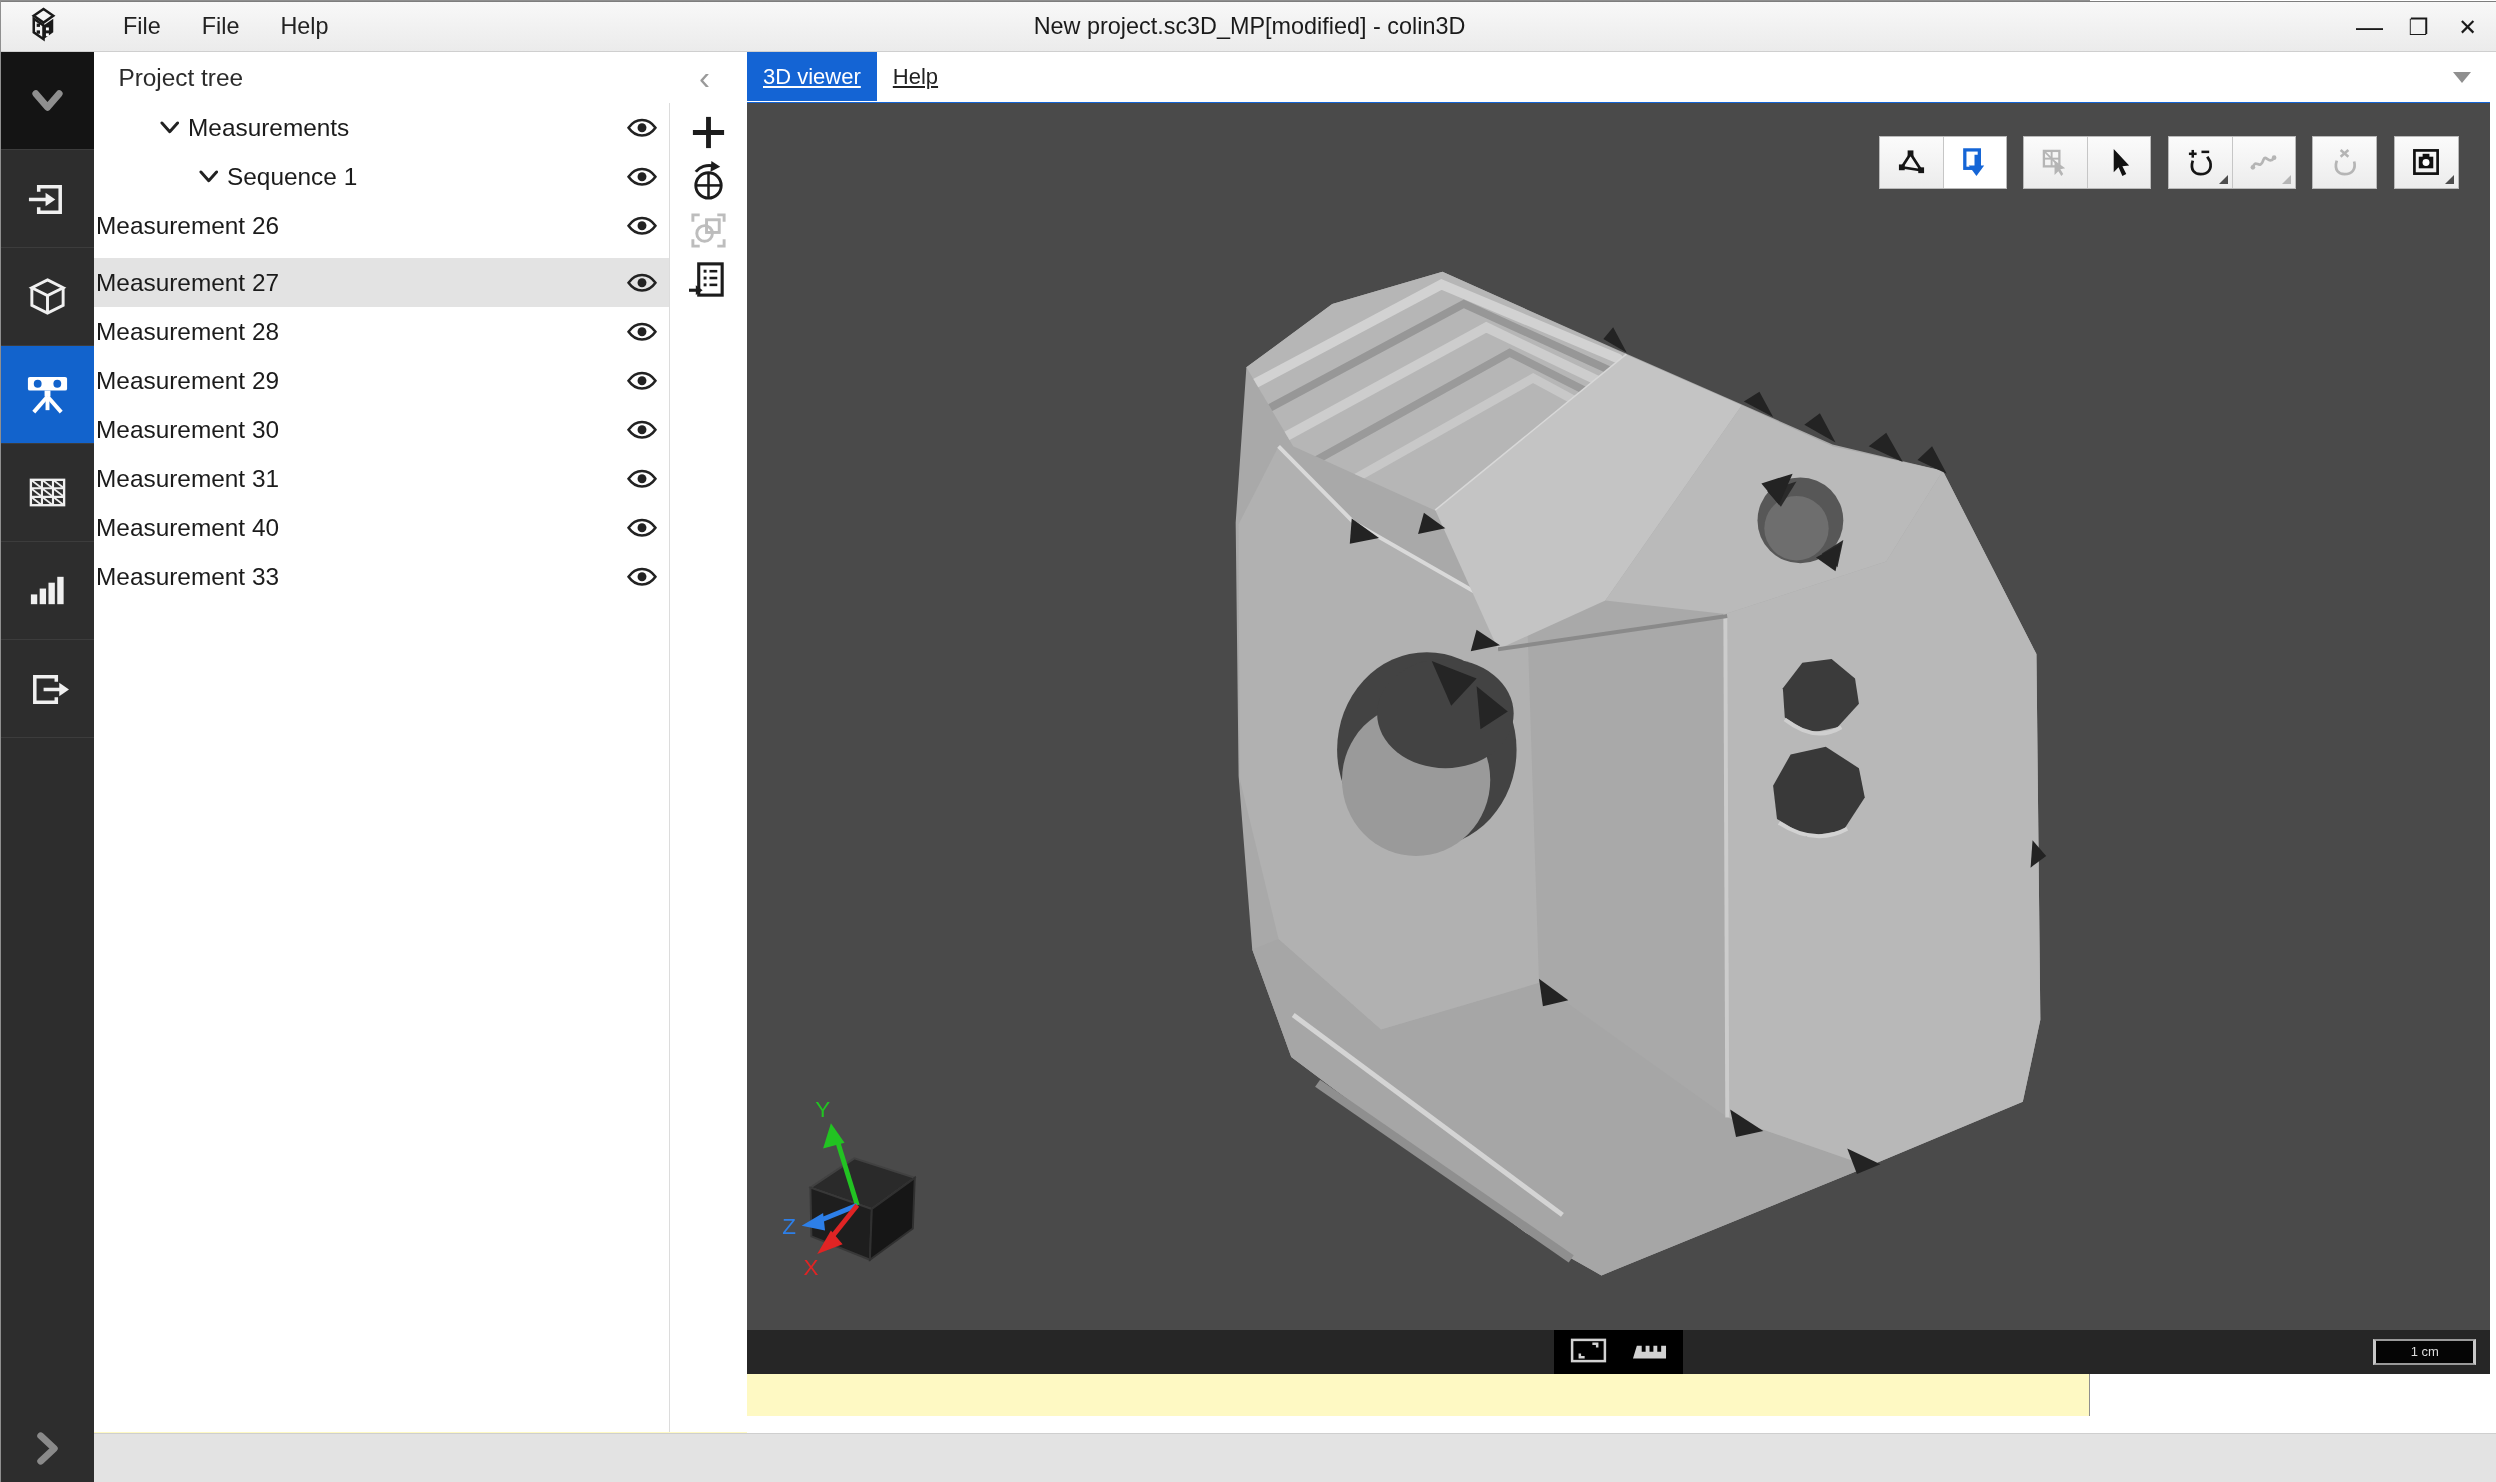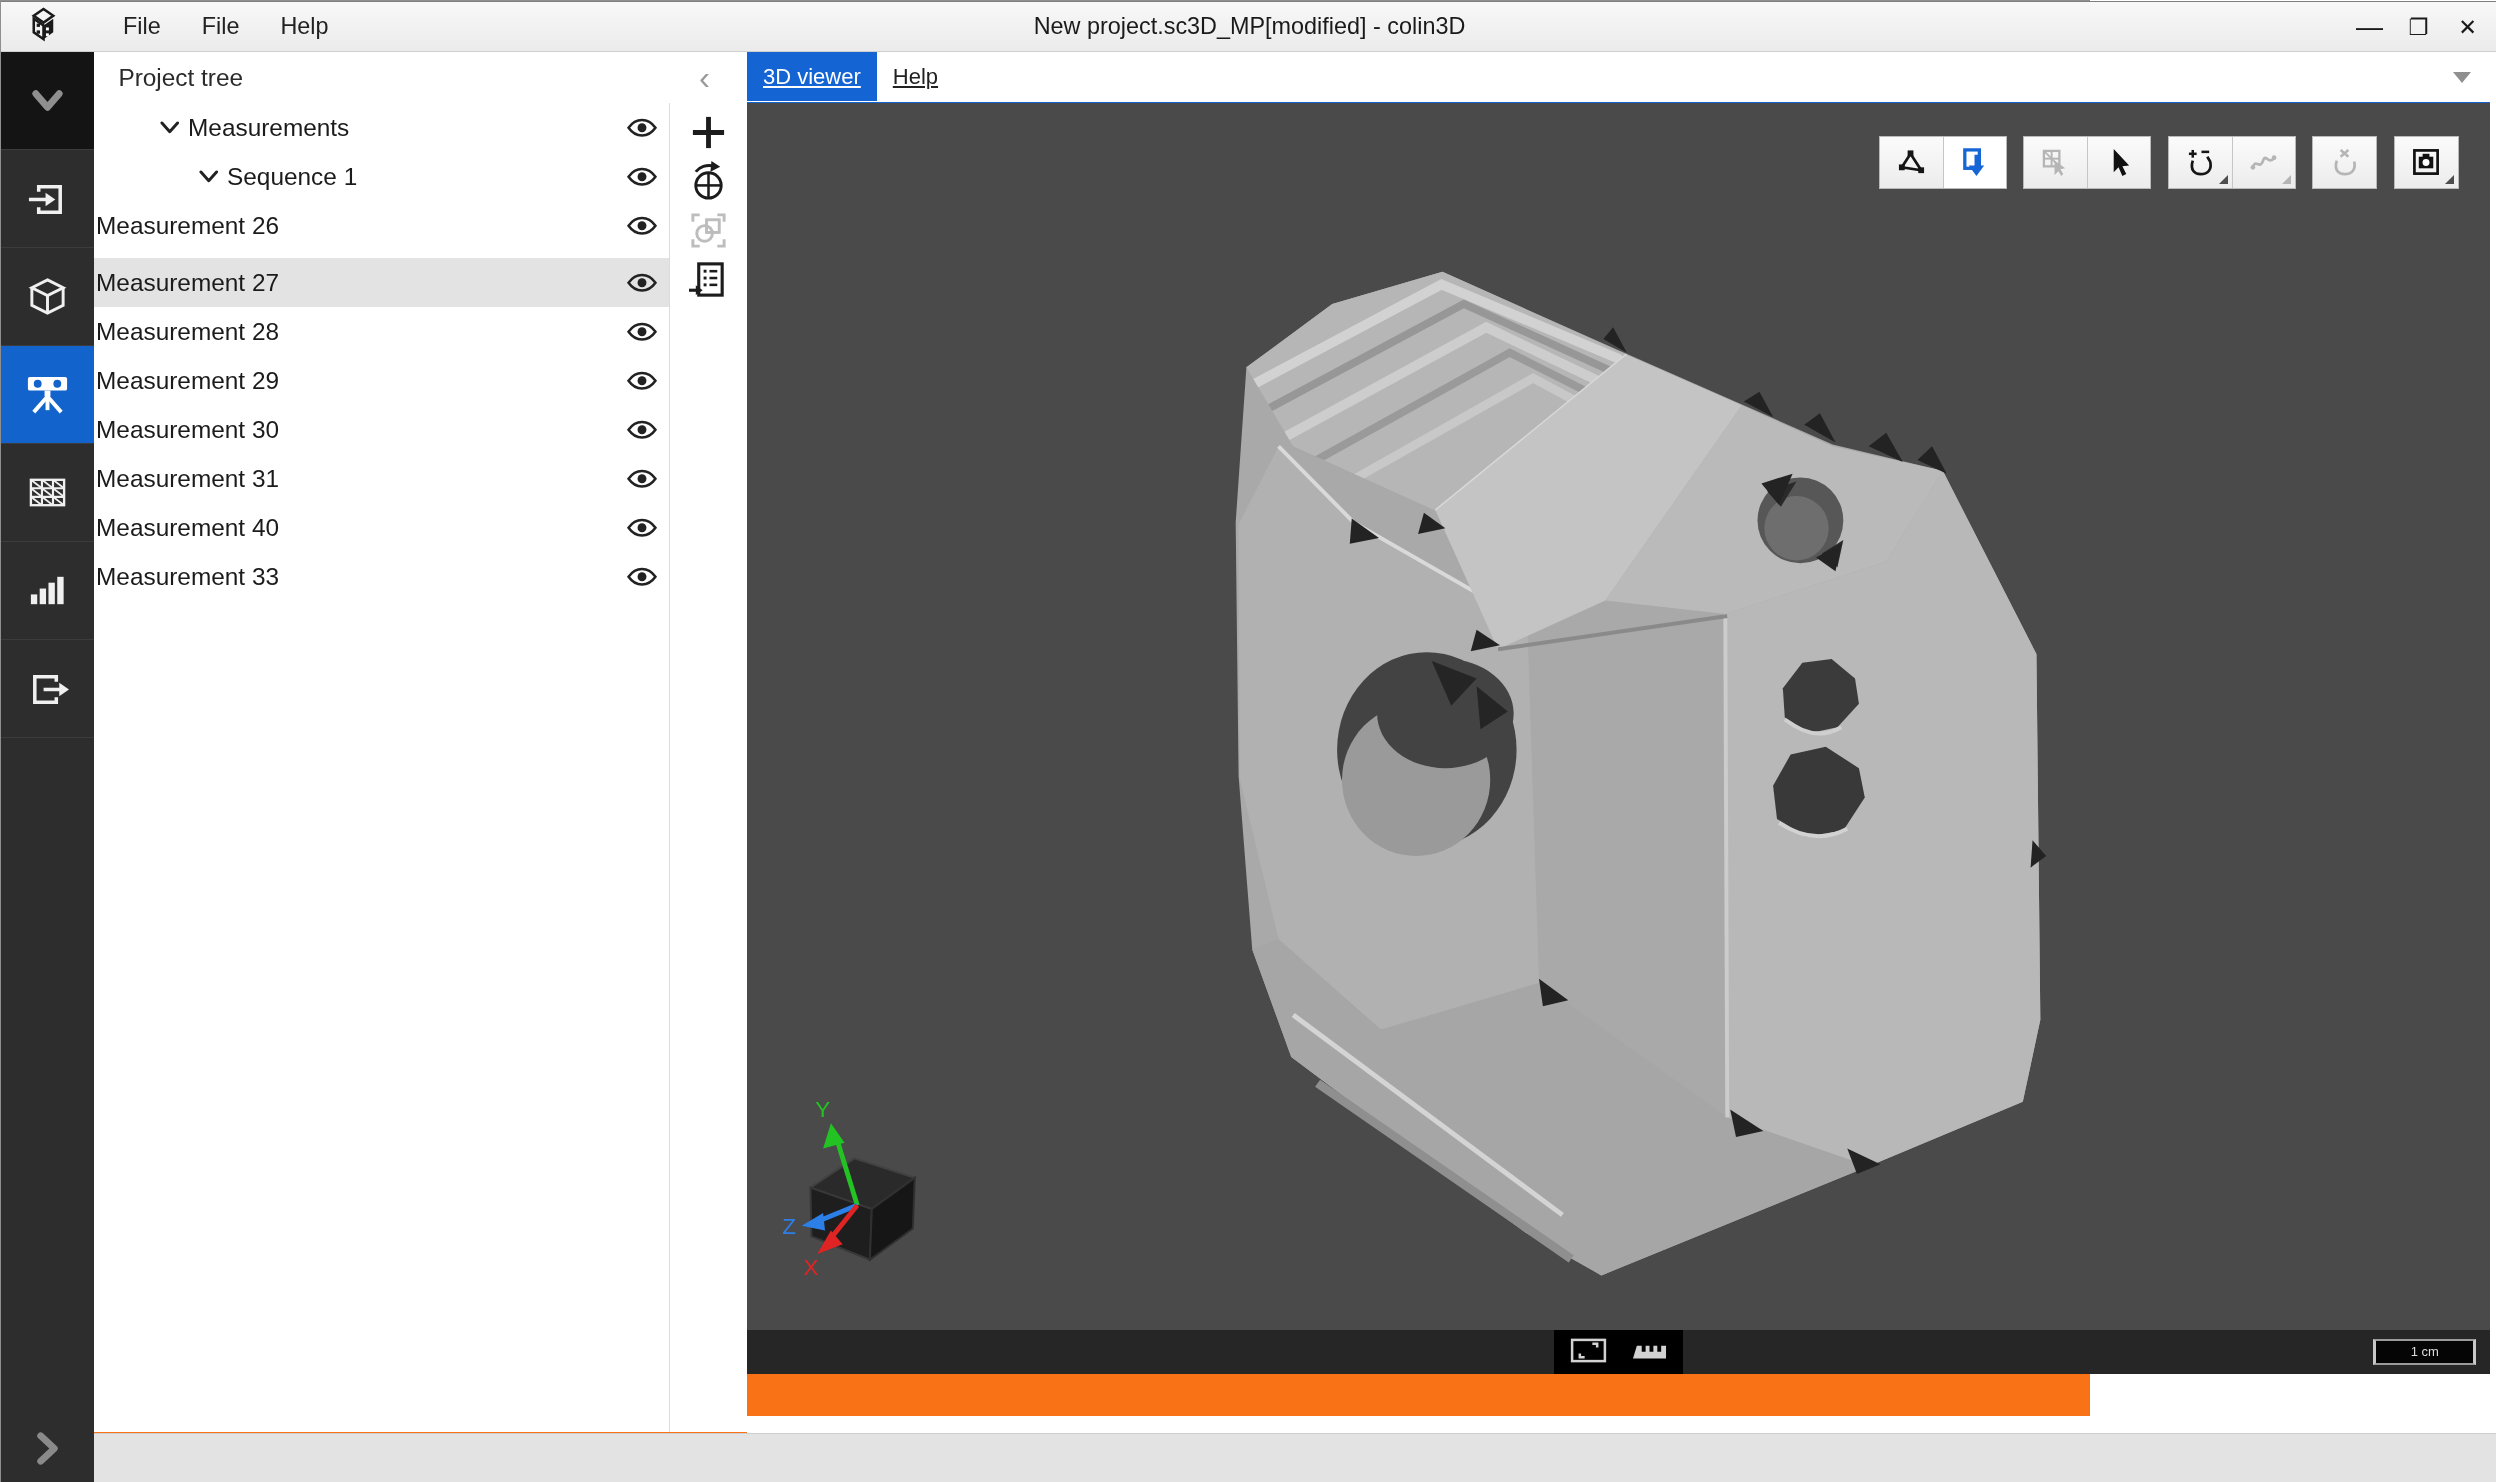--- a/index.html
+++ b/index.html
@@ -1,18 +1,18 @@
 <!DOCTYPE html>
 <html><head>
 <meta charset="utf-8">
 <style>
   * { box-sizing: border-box; margin: 0; padding: 0; }
   html,body { width: 2497px; height: 1482px; }
   body { font-family: "Liberation Sans", sans-serif; background: #ffffff; overflow: hidden; }
-  .app { position: relative; width: 2090px; height: 1482px; background: #f97316; border: 1px solid #8f8f8f; }
+  .app { position: relative; width: 2090px; height: 1482px; background: #fef9c3; border: 1px solid #8f8f8f; }
 
   
   .titlebar { position: absolute; left: 0; top: 0; width: 2497px; height: 51px;
     background: linear-gradient(#f8f8f8, #ebebeb); border-top: 1px solid #7e7e7e;
     border-bottom: 1px solid #cfcfcf; display: flex; align-items: center; }
   .app-logo { margin-left: 19.5px; width: 45px; height: 43px; display:flex; align-items:center; justify-content:center; }
   .menubar { display: flex; margin-left: 37px; }
   .menu-item { font-size: 23.4px; color: #222; padding: 7.8px 20.5px; cursor: default; }
   .win-title { position: absolute; left: 50%; transform: translateX(-50%); font-size: 23.4px; color: #1a1a1a; white-space: nowrap; }
   .win-controls { position: absolute; right: 5.9px; top: 0; height: 51px; display: flex; align-items: center; }

